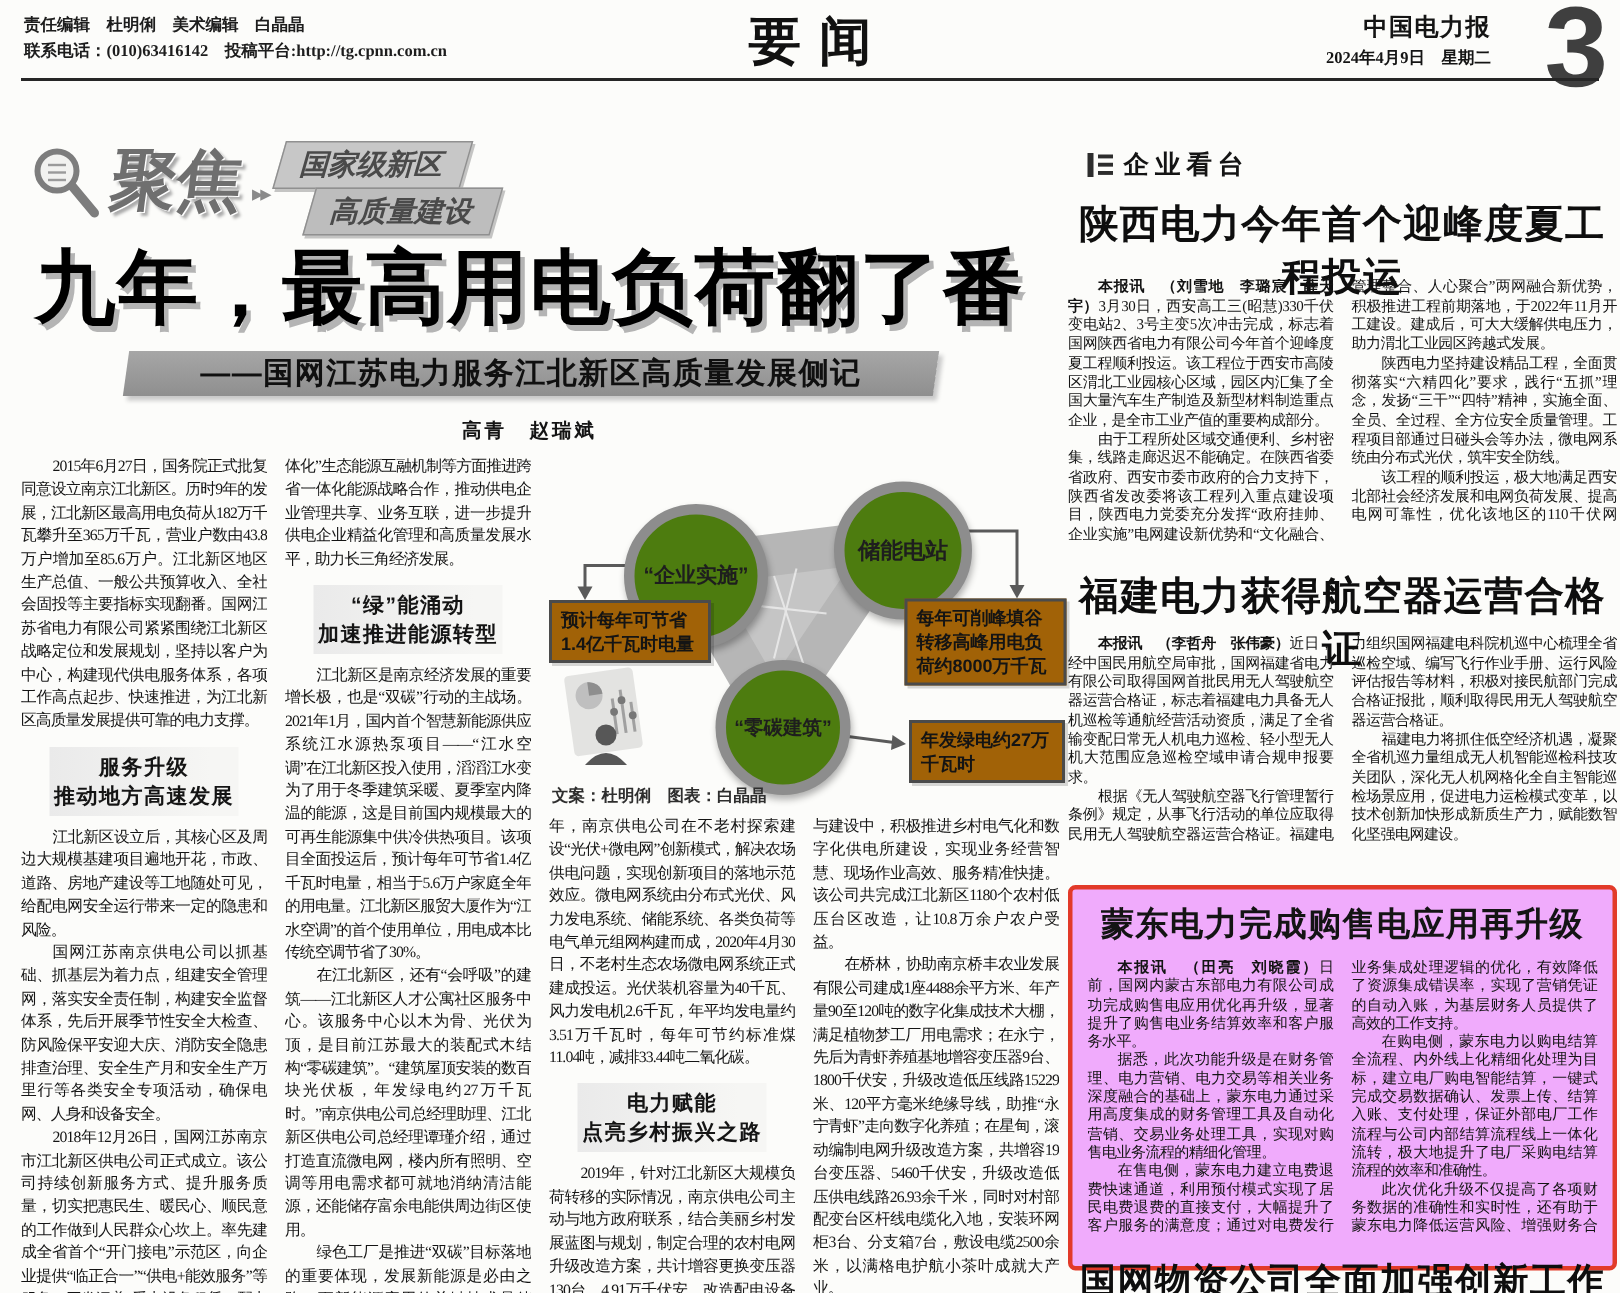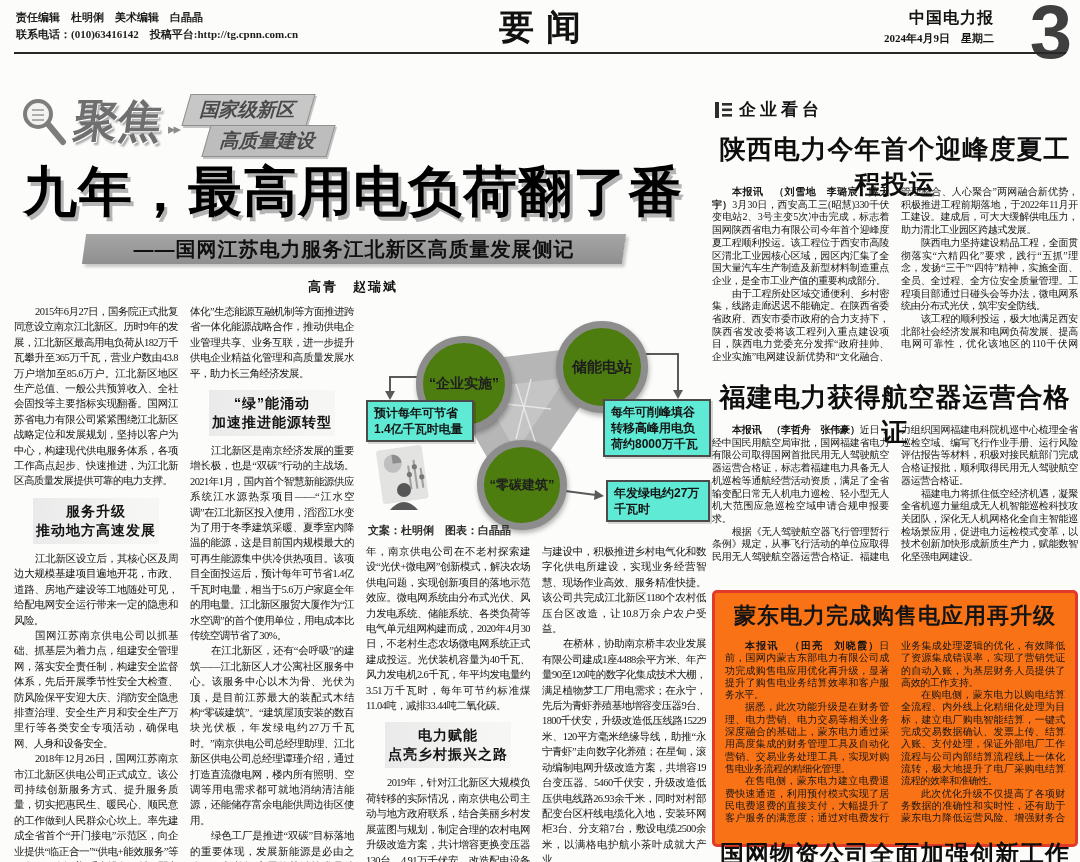--- a/index.html
+++ b/index.html
@@ -52,44 +52,44 @@
 
   
   .diagram{position:absolute;left:352px;top:0;width:340px;height:236px;background:#fcfcfa;}
   .dg-svg{position:absolute;left:0;top:0;}
   .dg-circle{position:absolute;border-radius:50%;background:#4d7c0f;border:7px solid #8d8d8d;
         box-shadow:1px 3px 5px rgba(0,0,0,.3);display:flex;align-items:center;justify-content:center;
         font-family:"Liberation Sans",sans-serif;font-weight:900;color:#1e1e1e;text-align:left;}
   .dg-circle.c1{left:50px;top:32px;width:82px;height:82px;font-size:14px;}
   .dg-circle.c2{left:190px;top:17px;width:78px;height:78px;font-size:15px;}
   .dg-circle.c3{left:111px;top:136px;width:76px;height:76px;font-size:13px;}
-  .dg-box{position:absolute;border:2px solid #4b4b4b;background:#5eead4;padding:3px 6px;
+  .dg-box{position:absolute;border:2px solid #4b4b4b;background:#a16207;padding:3px 6px;
         font-family:"Liberation Sans",sans-serif;font-weight:900;font-size:12px;line-height:16px;
         box-shadow:2px 2px 0 rgba(0,0,0,.15);white-space:pre-line;}
   .dg-box.b1{left:0;top:96px;width:92px;}
   .dg-box.b2{left:237px;top:95px;width:92px;}
   .dg-box.b3{left:240px;top:176px;width:88px;}
   .dg-illu{position:absolute;left:8px;top:140px;}
   .dg-caption{position:absolute;left:2px;bottom:2px;font-size:11px;font-weight:bold;color:#2e2e2e;}
 
   
   .rightcol{position:absolute;left:712px;top:98px;width:366px;height:764px;}
-  .col-head{position:absolute;left:2px;top:0;display:flex;align-items:center;gap:7px;
+  .col-head{position:absolute;left:12px;top:0;display:flex;align-items:center;gap:7px;
         font-size:17px;font-weight:900;letter-spacing:4px;}
   .art-title{position:absolute;left:0;width:100%;text-align:center;font-weight:900;letter-spacing:1px;color:#0e0e0e;}
   .a1-title{top:34px;font-size:26px;}
   .a2-title{top:282px;font-size:26px;}
   .a4-title{top:740px;font-size:24px;}
   .art-body{position:absolute;left:0;width:100%;column-count:2;column-gap:12px;text-align:justify;overflow:hidden;}
   .a1-body{top:88px;height:182px;}
   .a2-body{top:326px;height:164px;}
   .art-body .para{margin:0;text-indent:2em;font-size:10px;line-height:12.7px;letter-spacing:-0.35px;}
   .byline{font-weight:bold;}
   .redbox{position:absolute;left:0;top:492px;width:340px;border:3px solid #e23a29;border-radius:5px;
-        padding:6px 10px 8px;background:#f97316;}
+        padding:6px 10px 8px;background:#f0abfc;}
   .red-title{position:static;text-align:center;font-size:22px;font-weight:900;letter-spacing:1px;margin:2px 0 9px;}
   .red-body{position:static;height:196px;column-count:2;column-gap:12px;text-align:justify;overflow:hidden;}
   .red-body .para{margin:0;text-indent:2em;font-size:10px;line-height:12.3px;letter-spacing:-0.35px;}
 </style>
 </head>
 <body>
 
 <div class="page">
 
   <div class="masthead">

